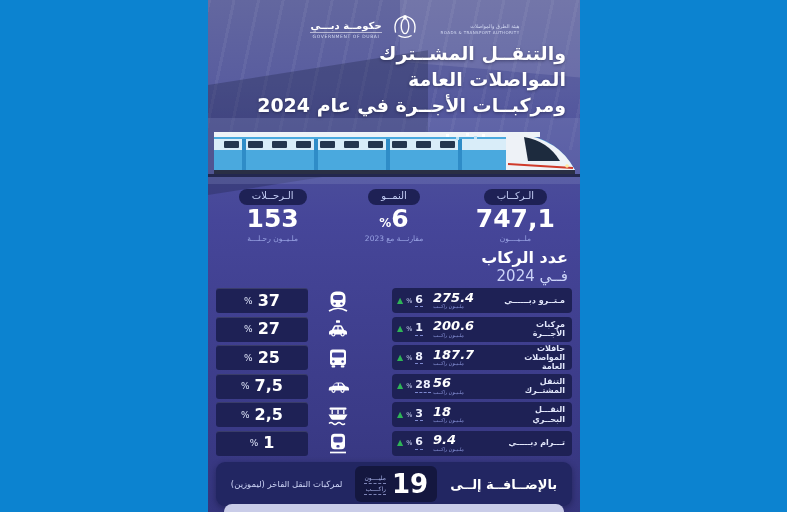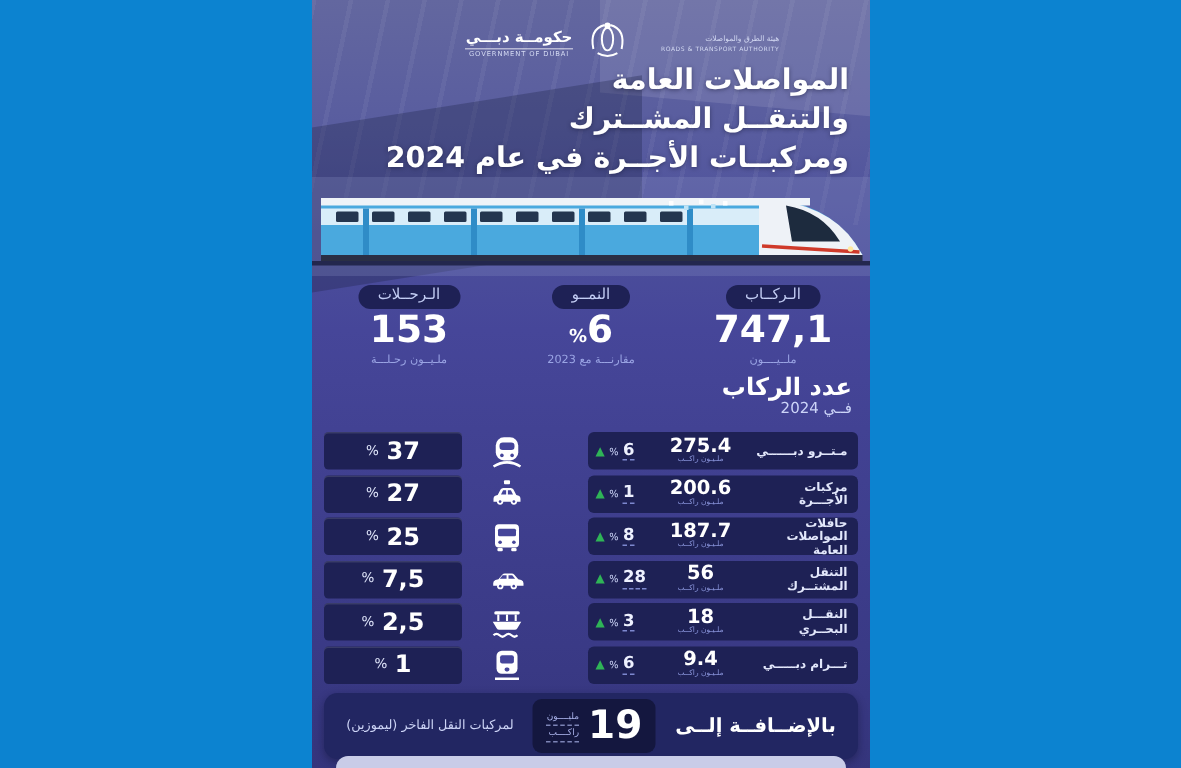--- a/index.html
+++ b/index.html
@@ -38,29 +38,29 @@
   .stat{flex:1;text-align:center;padding:0 2px;}
   .pill{display:inline-block;background:var(--navy);color:#c3cdf4;font-size:10px;font-weight:normal;
     padding:1px 13px 3px;border-radius:9px;line-height:1.2;}
   .stat-val{color:#fff;font-size:25px;font-weight:bold;line-height:1.15;direction:ltr;}
   .stat-val .sm{font-size:12px;font-weight:bold;vertical-align:baseline;}
   .stat-sub{font-size:7.5px;color:var(--lav);margin-top:0;}
 
   .headings{position:absolute;top:248px;left:12px;right:12px;display:flex;direction:rtl;justify-content:space-between;align-items:flex-start;}
   .h-right{text-align:right;color:#fff;}
   .h-right .l1{font-size:16px;font-weight:bold;line-height:1.2;}
-  .h-right .l2{font-size:10px;color:#ccd4f8;direction:rtl;}
+  .h-right .l2{font-size:15px;color:#ccd4f8;direction:rtl;}
   .h-left{font-size:14.5px;font-weight:bold;color:#fff;margin-top:7px;}
 
   .content{position:absolute;top:288px;left:8px;right:8px;display:flex;direction:rtl;gap:10px;}
   .rid-col{width:180px;}
   .rid-row{position:relative;height:25px;background:var(--navy);border-radius:4px;margin-bottom:3.5px;
     display:flex;direction:rtl;align-items:center;padding:0 7px 0 5px;}
   .r-label{width:64px;font-size:8px;font-weight:bold;color:#e2e7fb;text-align:right;line-height:1.15;}
-  .r-vblock{flex:1;text-align:center;direction:ltr;line-height:1;}
+  .r-vblock{flex:1;text-align:left;direction:ltr;line-height:1;font-style:italic;}
   .r-num{font-size:13px;font-weight:bold;color:#fff;display:block;}
   .r-unit{font-size:5px;color:#8b96dd;display:block;margin-top:.5px;border-bottom:1px dashed rgba(139,150,221,.0);}
   .r-growth{width:36px;display:flex;direction:ltr;align-items:center;gap:3px;justify-content:flex-start;}
   .g-arrow{color:var(--green);font-size:8px;line-height:1;}
   .g-pct{font-size:6.5px;color:#cdd5f8;}
   .g-num{font-size:11px;font-weight:bold;color:#eef1ff;border-bottom:1px dashed #7d88cf;line-height:1.1;}
 
   .share-col{flex:1;padding-right:6px;}
   .share-row{height:25px;margin-bottom:3.5px;display:flex;direction:ltr;align-items:center;gap:15px;}
   .s-box{width:92px;height:25px;background:var(--navy);border-radius:3px;display:flex;direction:ltr;
@@ -108,22 +108,22 @@
     </div>
     <div class="rta">
       <div class="rta-text">
         <div class="rta-ar">هيئة الطرق والمواصلات</div>
         <div class="rta-en">ROADS &amp; TRANSPORT AUTHORITY</div>
       </div>
     </div>
   </div>
 
   <div class="title">
+    <div>والتنقــل المشــترك</div>
     <div>المواصلات العامة</div>
-    <div>والتنقــل المشــترك</div>
     <div>ومركبــات الأجــرة في عام 2024</div>
   </div>
 
   <div class="train">
     <svg width="372" height="60" viewBox="0 0 372 60">
       <rect x="0" y="52" width="372" height="3" fill="#23274e"></rect>
       <path d="M6,10 H300 Q342,12 362,40 L367,48 H6 Z" fill="#4aa9de"></path>
       <rect x="6" y="10" width="326" height="5" fill="#eef3f8"></rect>
       <rect x="6" y="17" width="308" height="11" fill="#d9edf9"></rect>
       <rect x="16" y="19" width="15" height="7" rx="1" fill="#24364f"></rect>

